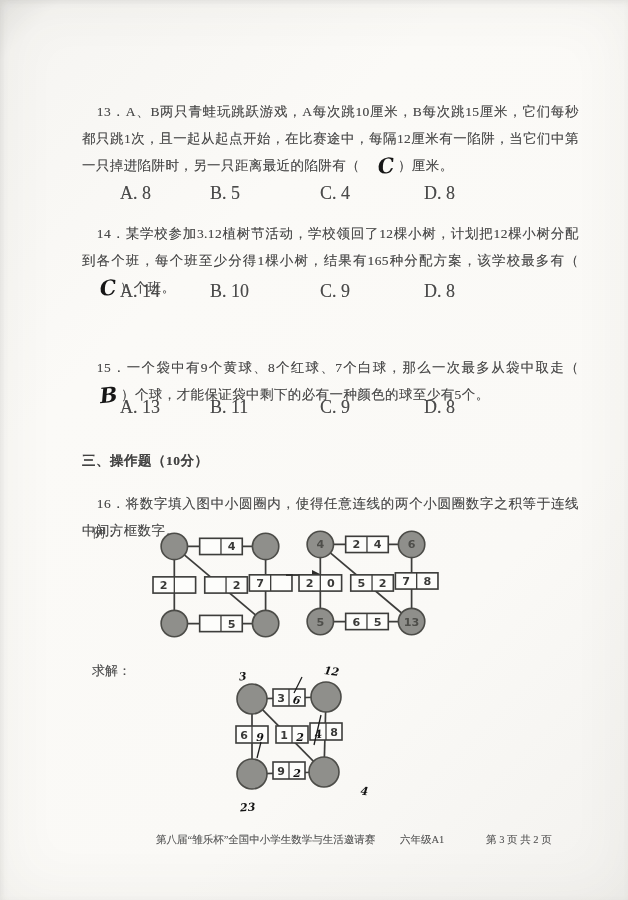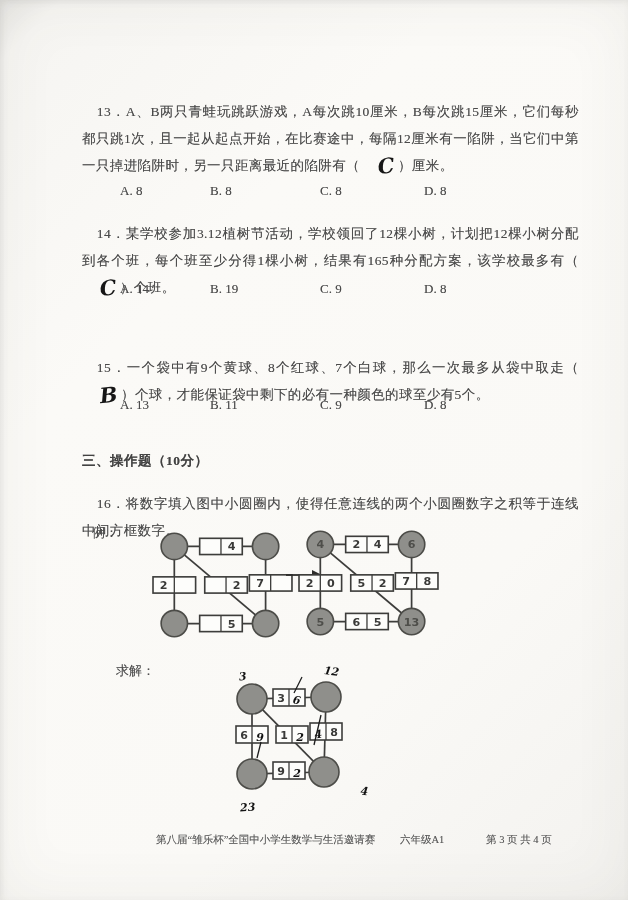--- a/index.html
+++ b/index.html
@@ -8,21 +8,21 @@
     position:relative;width:628px;height:900px;margin:0 auto;overflow:hidden;
     background:linear-gradient(135deg,#e9e8e5 0%,#f6f5f2 4%,#fbfaf7 30%,#faf9f6 70%,#f3f2ef 100%);
     box-shadow:inset 0 0 60px rgba(80,80,75,0.07), inset 2px 2px 6px rgba(90,90,85,0.10);
   }
   .para{
     position:absolute;left:82px;width:497px;
     font-size:13.5px;line-height:27px;letter-spacing:.4px;
     text-align:justify;text-indent:1.1em;color:#4a4a4a;
     text-shadow:0 0 .6px rgba(90,90,90,.55);
   }
-  .opt-row{position:absolute;left:0;width:628px;height:22px;font-size:13px;color:#4a4a4a;text-shadow:0 0 .6px rgba(90,90,90,.5);}
+  .opt-row{position:absolute;left:0;width:628px;height:22px;font-size:18px;color:#4a4a4a;text-shadow:0 0 .6px rgba(90,90,90,.5);}
   .opt-row span{position:absolute;top:0;}
   .opt1{left:120px}.opt2{left:210px}.opt3{left:320px}.opt4{left:424px}
   .section-title{position:absolute;left:82px;font-size:13.5px;font-weight:bold;color:#424242;letter-spacing:.5px;text-shadow:0 0 .6px rgba(80,80,80,.5);}
   .small-label{position:absolute;left:92px;font-size:13px;color:#4f4f4f;text-shadow:0 0 .6px rgba(90,90,90,.5);}
   .hw-ans{
     display:inline-block;font-family:"DejaVu Serif",serif;font-style:italic;font-weight:700;
     font-size:21px;color:#161616;transform:rotate(-6deg);line-height:0;
     margin:0 3px;vertical-align:-4px;text-shadow:none;
   }
   .footer{position:absolute;top:833px;left:0;width:628px;font-size:10.5px;color:#5a5a5a;text-shadow:0 0 .5px rgba(100,100,100,.5);}
@@ -39,29 +39,29 @@
   .diagram line.hwstroke{stroke:#1c1c1c;stroke-width:1.3;}
 </style>
 </head>
 <body>
 
 <div class="page">
 
   <p class="para" style="top:84px;"><span>13．A、B两只青蛙玩跳跃游戏，A每次跳10厘米，B每次跳15厘米，它们每秒都只跳1次，且一起从起点开始，在比赛途中，每隔12厘米有一陷阱，当它们中第一只掉进陷阱时，另一只距离最近的陷阱有（</span><span class="hw-ans">C</span><span>）厘米。</span></p>
   <div class="opt-row" style="top:183px;">
     <span class="opt1">A. 8</span>
-    <span class="opt2">B. 8</span>
-    <span class="opt3">C. 8</span>
+    <span class="opt2">B. 5</span>
+    <span class="opt3">C. 4</span>
     <span class="opt4">D. 8</span>
   </div>
 
   <p class="para" style="top:206px;"><span>14．某学校参加3.12植树节活动，学校领回了12棵小树，计划把12棵小树分配到各个班，每个班至少分得1棵小树，结果有165种分配方案，该学校最多有（</span><span class="hw-ans">C</span><span>）个班。</span></p>
   <div class="opt-row" style="top:281px;">
     <span class="opt1">A. 14</span>
-    <span class="opt2">B. 19</span>
+    <span class="opt2">B. 10</span>
     <span class="opt3">C. 9</span>
     <span class="opt4">D. 8</span>
   </div>
 
   <p class="para" style="top:340px;"><span>15．一个袋中有9个黄球、8个红球、7个白球，那么一次最多从袋中取走（</span><span class="hw-ans">B</span><span>）个球，才能保证袋中剩下的必有一种颜色的球至少有5个。</span></p>
   <div class="opt-row" style="top:397px;">
     <span class="opt1">A. 13</span>
     <span class="opt2">B. 11</span>
     <span class="opt3">C. 9</span>
     <span class="opt4">D. 8</span>
@@ -150,21 +150,21 @@
       <circle class="node" cx="112" cy="20" r="13"></circle>
       <circle class="node" cx="22" cy="96" r="13"></circle>
       <circle class="node" cx="112" cy="96" r="13"></circle>
       <text class="cnum" x="22" y="24">4</text>
       <text class="cnum" x="112" y="24">6</text>
       <text class="cnum" x="22" y="100">5</text>
       <text class="cnum" x="112" y="100">13</text>
     </g>
   </svg>
 
-  <div class="small-label" style="top:662px;margin-left:24px;">求解：</div>
+  <div class="small-label" style="top:662px;">求解：</div>
 
   <svg class="diagram" viewBox="0 0 200 165" style="left:226px;top:655px;width:200px;height:165px;">
     <g>
       <line class="edge" x1="26" y1="44" x2="100" y2="42"></line>
       <line class="edge" x1="26" y1="44" x2="26" y2="119"></line>
       <line class="edge" x1="100" y1="42" x2="98" y2="117"></line>
       <line class="edge" x1="26" y1="119" x2="98" y2="117"></line>
       <line class="edge" x1="26" y1="44" x2="98" y2="117"></line>
     </g>
     <g>
@@ -202,16 +202,16 @@
       <text class="hw" x="17" y="25" font-size="23" transform="rotate(-6 17 25)">3</text>
       <text class="hw" x="105" y="20" font-size="21" transform="rotate(8 105 20)">12</text>
       <text class="hw" x="22" y="156" font-size="25" transform="rotate(-4 22 156)">23</text>
       <text class="hw" x="138" y="140" font-size="33" transform="rotate(6 138 140)">4</text>
     </g>
   </svg>
 
   <div class="footer">
     <span class="f-left">第八届“雏乐杯”全国中小学生数学与生活邀请赛</span>
     <span class="f-center">六年级A1</span>
-    <span class="f-right">第 3 页  共 4 页</span>
+    <span class="f-right">第 3 页  共 2 页</span>
   </div>
 
 </div>
 
 </body></html>

